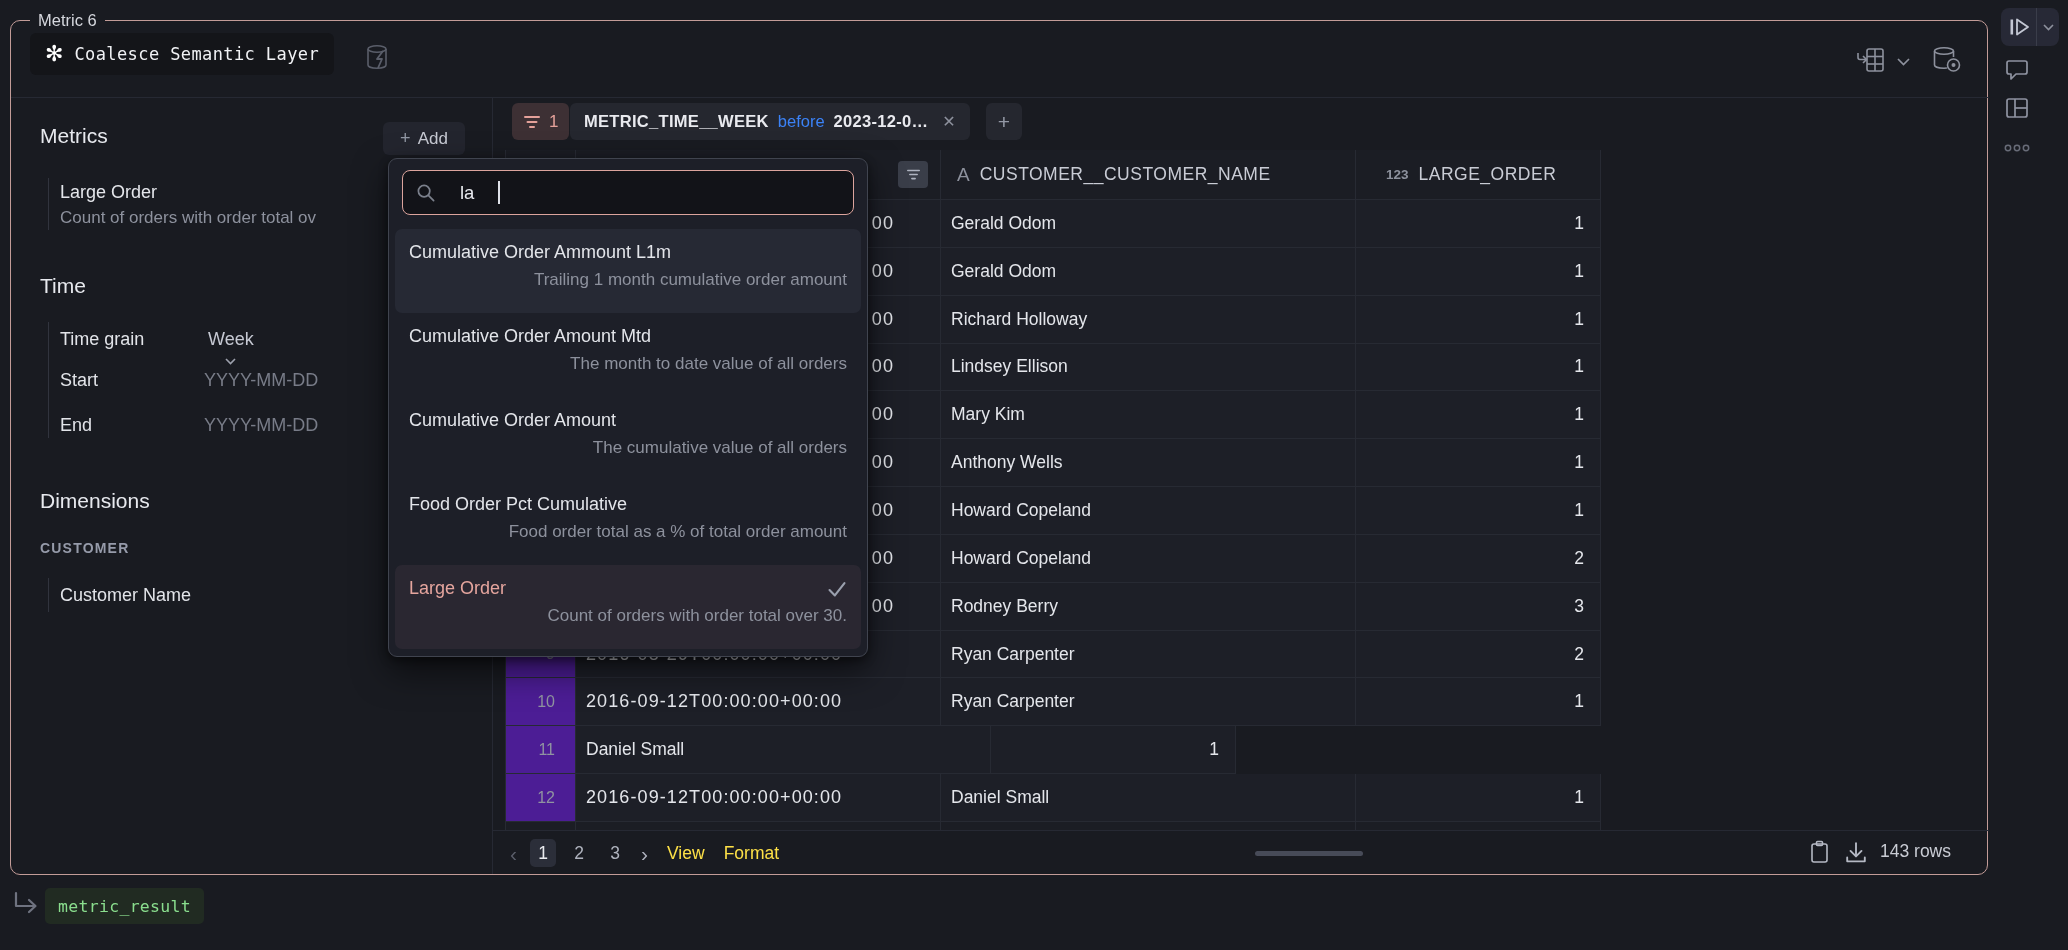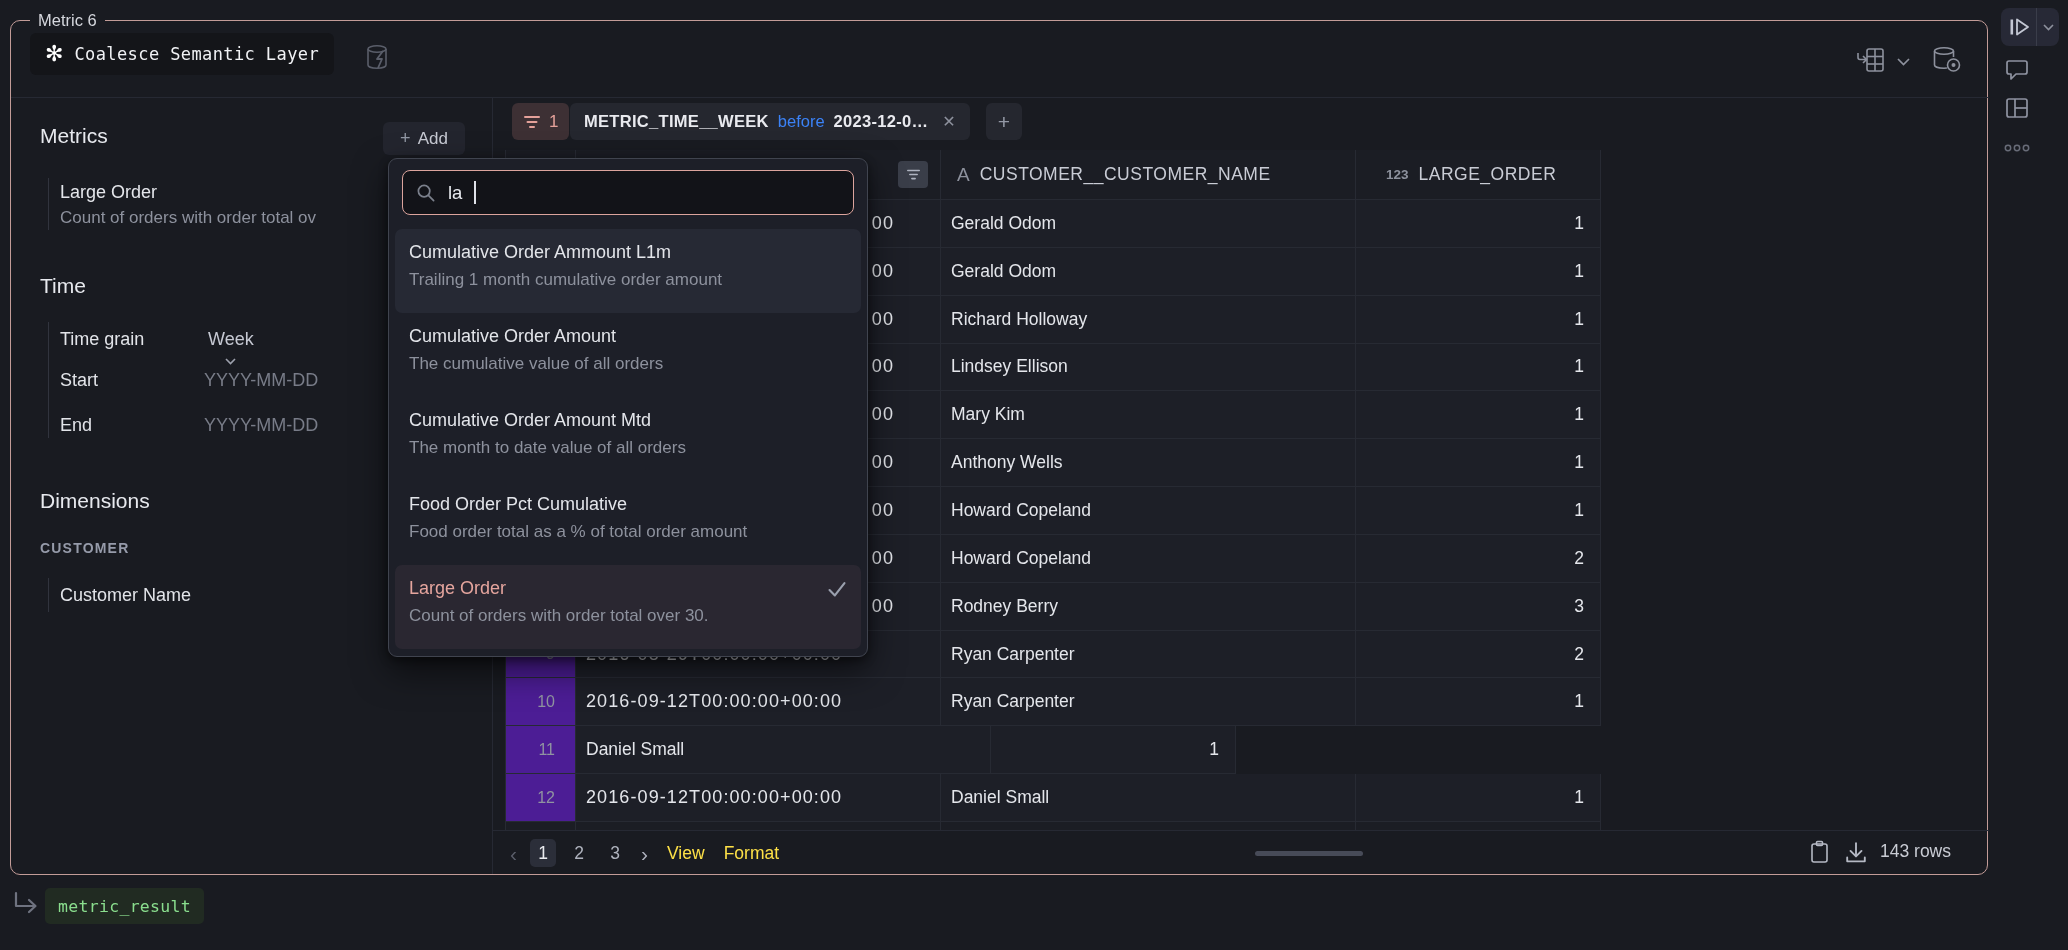--- a/index.html
+++ b/index.html
@@ -75,25 +75,25 @@
   .pg-num.active{background:#2b2e39;color:#e9eaee;}
   .pg-link{color:#fde047;margin-left:6px;cursor:pointer;}
   .scroll-thumb{position:absolute;left:1255px;top:851px;width:108px;height:5px;border-radius:2.5px;background:#474b58;cursor:pointer;}
   .rows-label{position:absolute;left:1880px;top:841px;font-size:17.5px;color:#c9ccd4;}
 
   
   .dd{position:absolute;left:388px;top:158px;width:480px;height:499px;background:#1d1f28;border:1px solid #40444f;
       border-radius:9px;box-sizing:border-box;z-index:5;
       box-shadow:0 14px 34px rgba(0,0,0,.55),0 3px 10px rgba(0,0,0,.45);}
   .dd-search{position:absolute;left:13px;top:11px;width:452px;height:45px;background:#121318;
-             border:1.5px solid #dca49d;border-radius:8px;display:flex;align-items:center;gap:12px;
+             border:1.5px solid #dca49d;border-radius:8px;display:flex;align-items:center;gap:24px;
              padding:0 13px;box-sizing:border-box;cursor:text;}
   .dd-search .q{color:#e8eaef;font-size:18.5px;}
   .caret{width:2px;height:23px;background:#dfe2e9;}
-  .dd-list{position:absolute;left:6px;top:70px;width:466px;}
+  .dd-list{position:absolute;left:6px;top:70px;width:466px;text-align:right;}
   .dd-item{height:84px;border-radius:7px;padding:11px 14px;box-sizing:border-box;cursor:pointer;}
   .dd-item .trow{display:flex;align-items:center;justify-content:space-between;}
   .dd-item .t{font-size:18px;color:#e3e5ea;line-height:25px;}
   .dd-item .d{font-size:17px;color:#8d919d;line-height:24px;margin-top:3px;white-space:nowrap;overflow:hidden;}
   .dd-item.hover{background:#262934;}
   .dd-item.selected{background:#2a2731;}
   .dd-item.selected .t{color:#e5a59e;}
 
   
   .run-group{position:absolute;left:2001px;top:8px;width:58px;height:38px;background:#272936;border-radius:8px;
@@ -364,31 +364,31 @@
     <div class="dd-list">
         <div class="dd-item hover">
     <div class="trow">
       <span class="t">Cumulative Order Ammount L1m</span>
 
     </div>
     <div class="d">Trailing 1 month cumulative order amount</div>
   </div>
         <div class="dd-item">
     <div class="trow">
-      <span class="t">Cumulative Order Amount</span>
-
-    </div>
-    <div class="d">The cumulative value of all orders</div>
+      <span class="t">Cumulative Order Amount Mtd</span>
+
+    </div>
+    <div class="d">The month to date value of all orders</div>
   </div>
         <div class="dd-item">
     <div class="trow">
-      <span class="t">Cumulative Order Amount Mtd</span>
-
-    </div>
-    <div class="d">The month to date value of all orders</div>
+      <span class="t">Cumulative Order Amount</span>
+
+    </div>
+    <div class="d">The cumulative value of all orders</div>
   </div>
         <div class="dd-item">
     <div class="trow">
       <span class="t">Food Order Pct Cumulative</span>
 
     </div>
     <div class="d">Food order total as a % of total order amount</div>
   </div>
         <div class="dd-item selected">
     <div class="trow">

